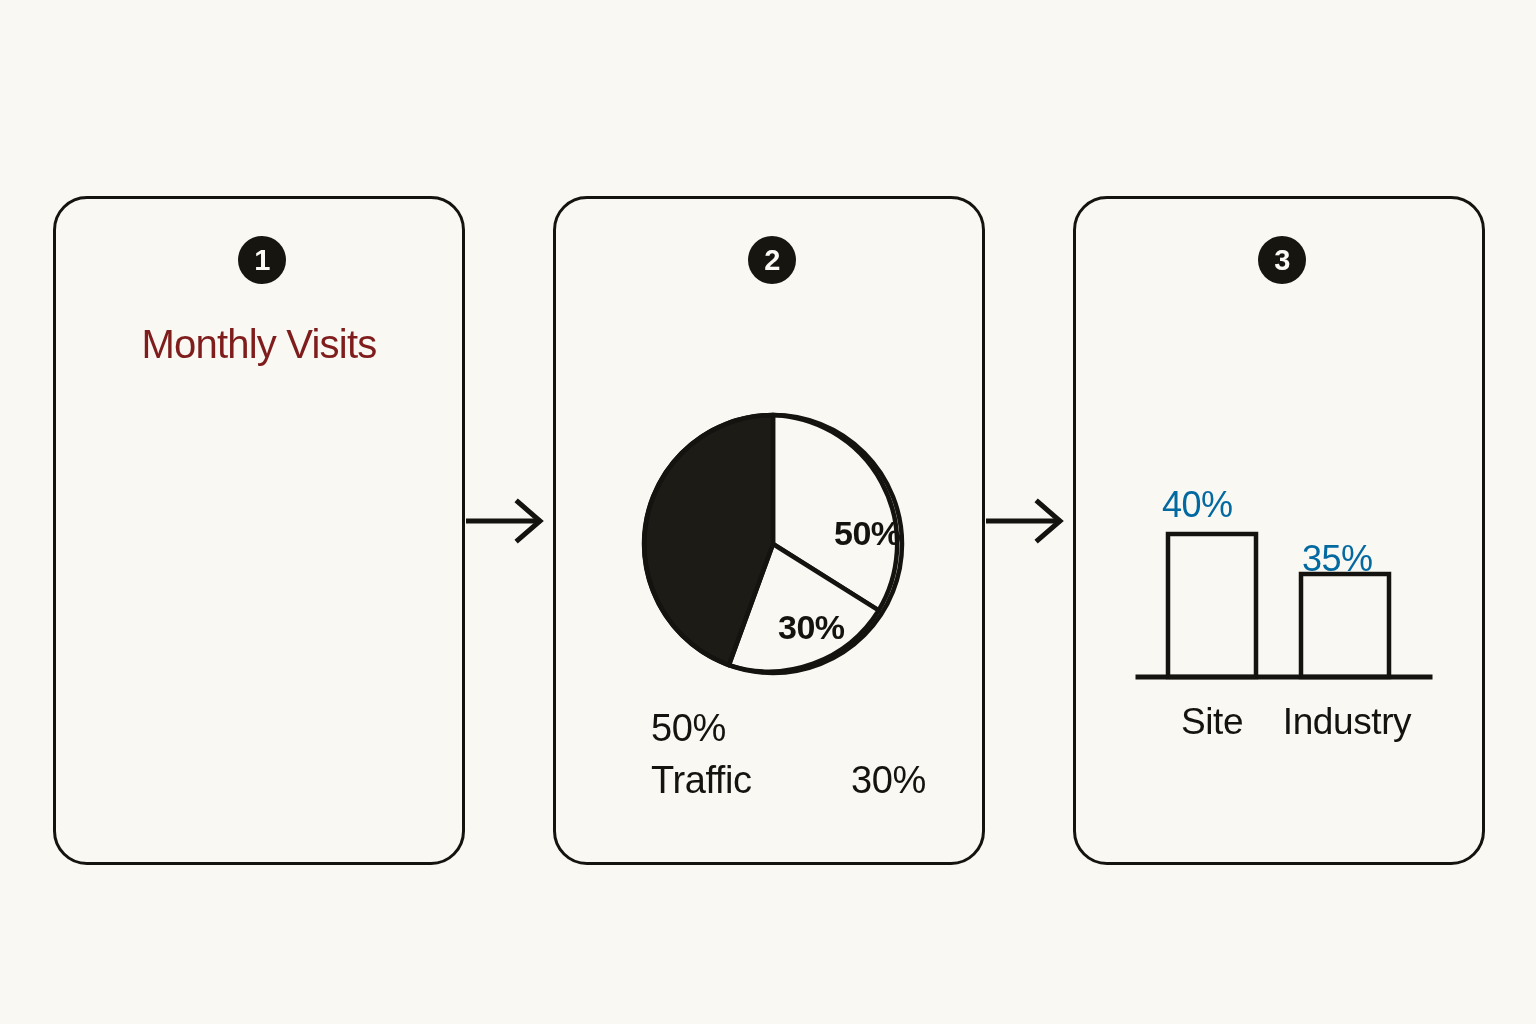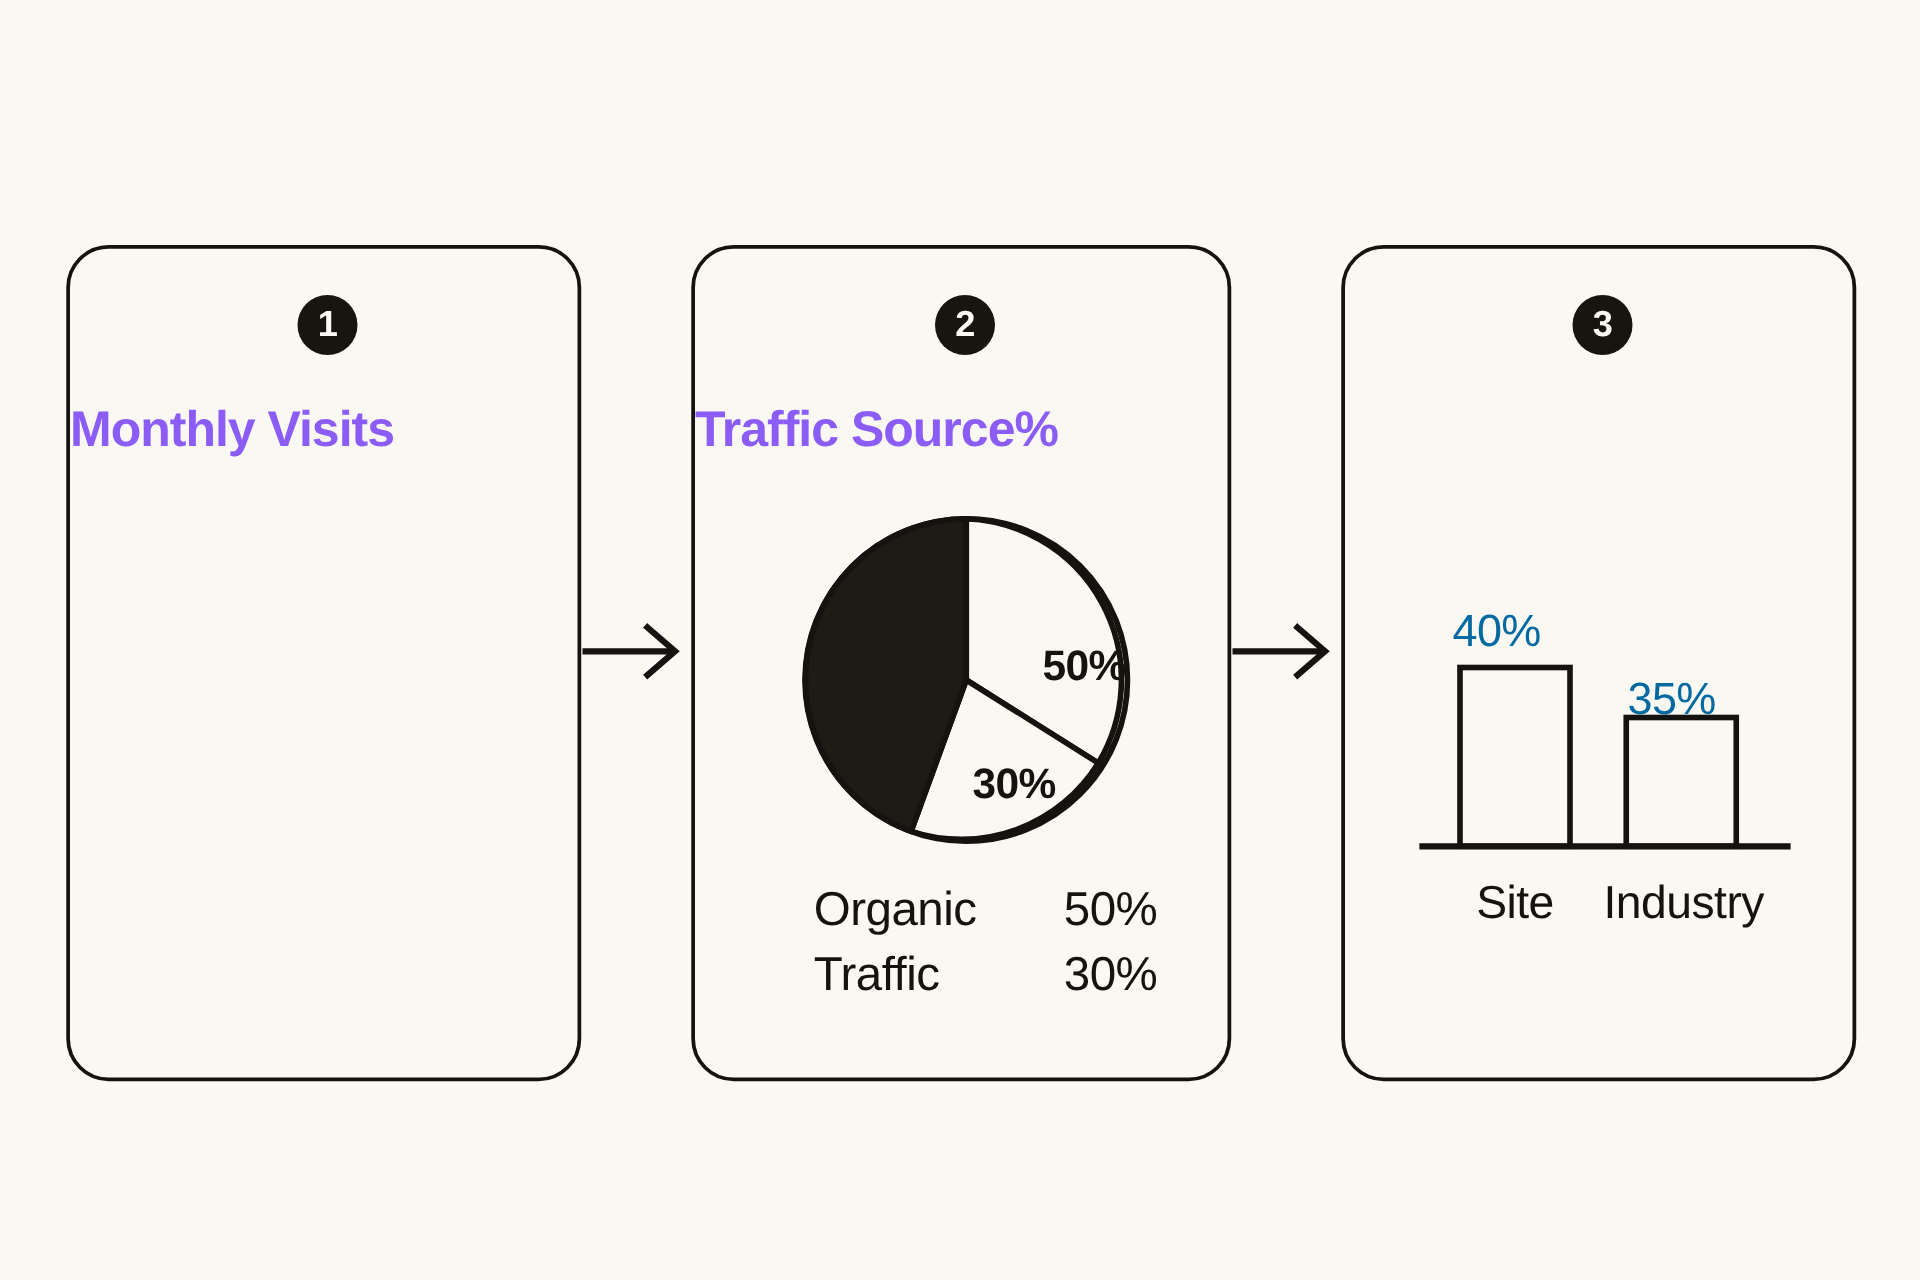--- a/index.html
+++ b/index.html
@@ -52,26 +52,26 @@
   }
   #card-1 .badge { left: 182px; top: 37px; }
   #card-2 .badge { left: 192px; top: 37px; }
   #card-3 .badge { left: 182px; top: 37px; }
 
   
   .card-title {
     position: absolute;
     left: 0;
     width: 100%;
-    text-align: left;
+    text-align: center;
     font-size: 40px;
-    font-weight: bold;
+    font-weight: normal;
     letter-spacing: -0.8px;
     line-height: 52px;
-    color: #8b5cf6;
+    color: #7f1d1d;
   }
   #card-1 .card-title { top: 119px; }
   #card-2 .card-title { top: 119px; }
   #card-3 .card-title { top: 119px; }
 
   
   .big-metric {
     position: absolute;
     left: 0;
     top: 272px;
@@ -167,39 +167,37 @@
 
   <div class="arrow" id="arrow-1">
     <svg width="90" height="48" viewBox="0 0 90 48">
       <line x1="2" y1="24" x2="72" y2="24" stroke="#15130f" stroke-width="5" stroke-linecap="square"></line>
       <polyline points="52,5 74,24 52,43" fill="none" stroke="#15130f" stroke-width="5" stroke-linecap="square" stroke-linejoin="miter"></polyline>
     </svg>
   </div>
 
   <div class="card" id="card-2">
     <div class="badge">2</div>
-    <div class="card-title">Traffic Source%</div>
 
     <div class="pie-wrap">
       <svg width="266" height="266" viewBox="0 0 266 266">
 
         <path d="M133 133 L133 4 A129 129 0 0 1 238.65 199.46 Z" fill="#faf8f3" stroke="#15130f" stroke-width="4.5" stroke-linejoin="round"></path>
 
         <path d="M133 133 L238.65 199.46 A129 129 0 0 1 88.88 254.11 Z" fill="#faf8f3" stroke="#15130f" stroke-width="4.5" stroke-linejoin="round"></path>
 
         <path d="M133 133 L88.88 254.11 A129 129 0 0 1 133 4 Z" fill="#1d1b16" stroke="#15130f" stroke-width="4.5" stroke-linejoin="round"></path>
         <circle cx="133" cy="133" r="129" fill="none" stroke="#15130f" stroke-width="4.5"></circle>
       </svg>
       <span class="pie-label" id="pie-label-0">50%</span>
       <span class="pie-label" id="pie-label-1">30%</span>
     </div>
 
     <div class="legend">
       <div class="legend-row">
-        <span class="legend-name">Organic</span>
         <span class="legend-value">50%</span>
       </div>
       <div class="legend-row">
         <span class="legend-name">Traffic</span>
         <span class="legend-value">30%</span>
       </div>
     </div>
   </div>
 
   <div class="arrow" id="arrow-2">

